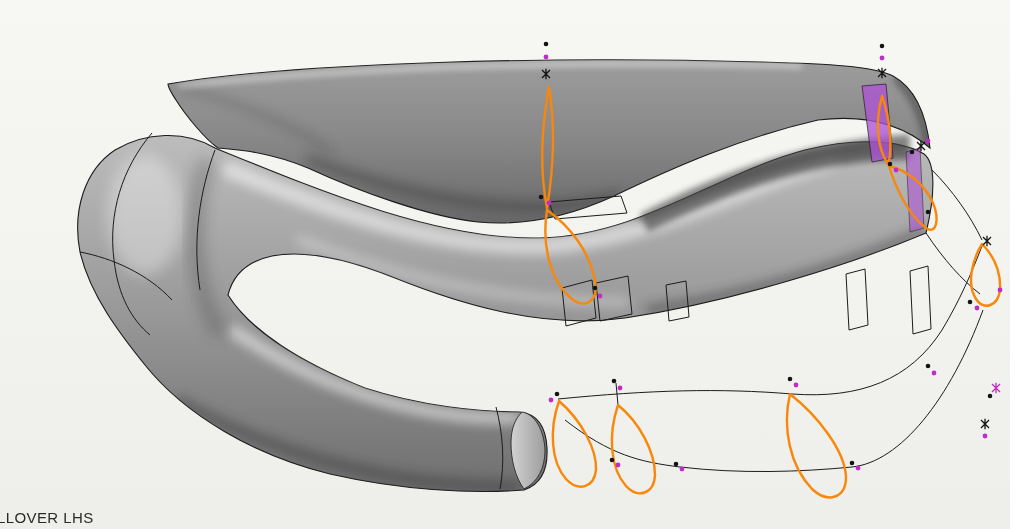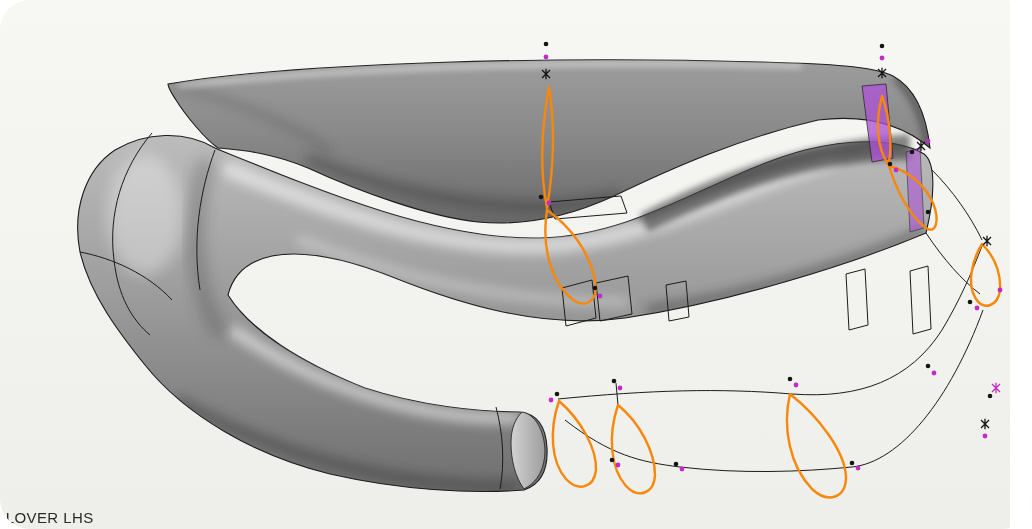--- a/index.html
+++ b/index.html
@@ -1,19 +1,18 @@
 <!DOCTYPE html>
 <html style="--outline: #1c1c1c; --accent-orange: #f8870a; --control-magenta: #c32bc8; --patch-purple: #ad53d4; --surface-light: #c9c9c9; --surface-dark: #6f6f6f; --background-top: #f7f7f4; --background-bottom: #eeeeea;"><head>
 <meta charset="utf-8">
 <style>
   html,body { margin:0; padding:0; background:#ffffff; font-family:"Liberation Sans", sans-serif; }
   .stage {
     position:relative; width:1032px; height:529px; overflow:hidden;
     background:linear-gradient(var(--background-top,#f7f7f4), var(--background-bottom,#eeeeea));
-    border-radius:30px;
   }
   .stage svg { position:absolute; left:0; top:0; display:block; }
   .right-strip { position:absolute; right:0; top:0; width:22px; height:100%; background:#ffffff; }
   .annotation {
     position:absolute; left:-3px; bottom:3px; font-size:15px; color:#2a2a2a; letter-spacing:.4px;
   }
   .wire     { fill:none; stroke:var(--outline,#1c1c1c); stroke-width:1; }
   .orange   { fill:none; stroke:var(--accent-orange,#f8870a); stroke-width:2.4; stroke-linecap:round; stroke-linejoin:round; }
   .patch    { fill:var(--patch-purple,#ad53d4); fill-opacity:.78; stroke:var(--outline,#1c1c1c); stroke-width:.7; }
   .dotB     { fill:#141414; }

